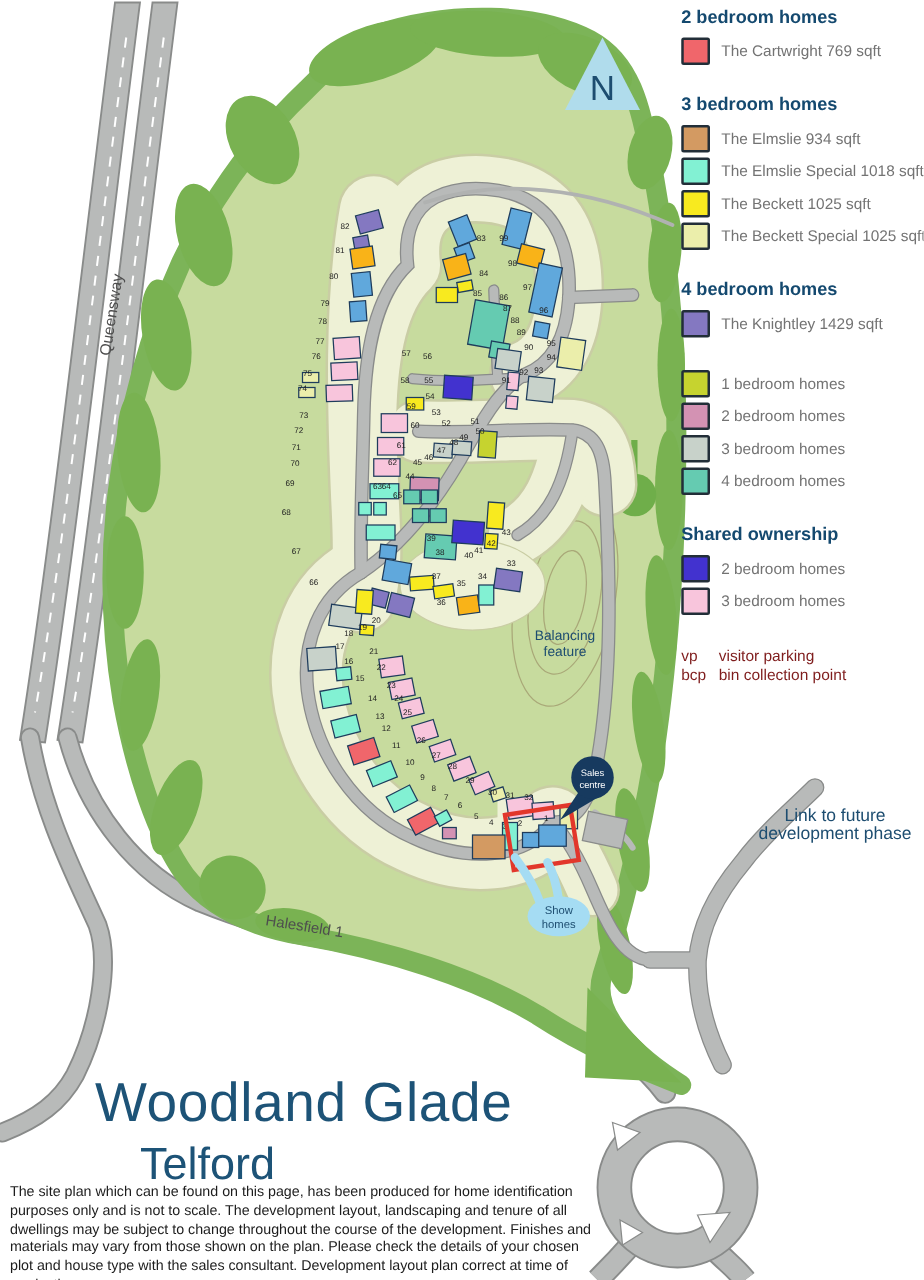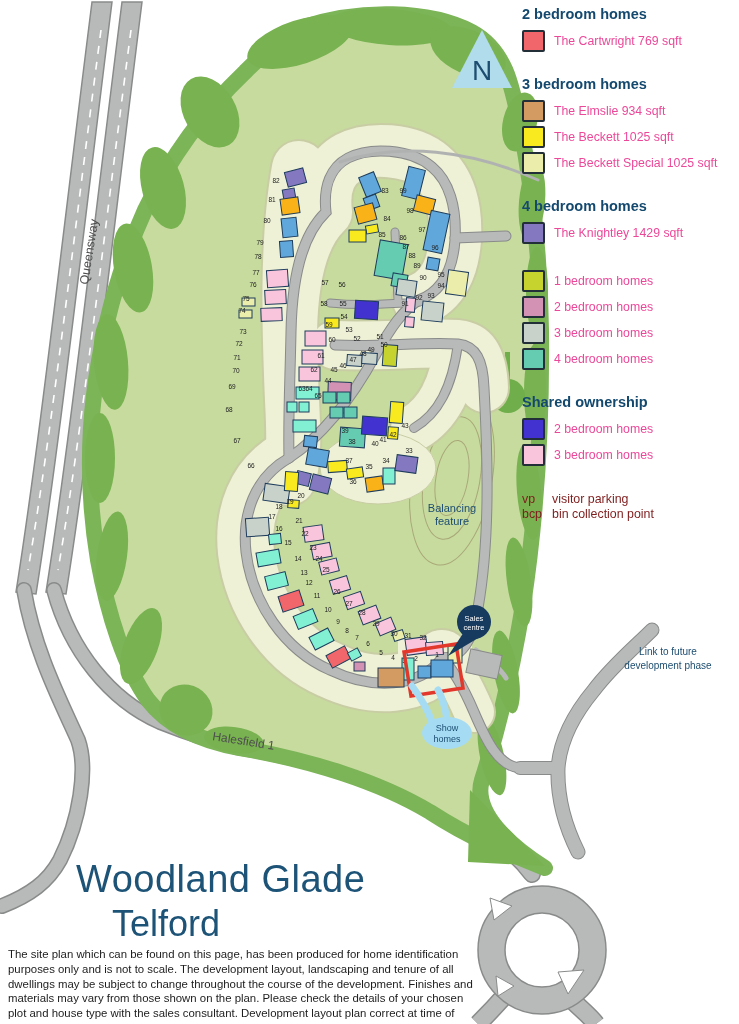--- a/index.html
+++ b/index.html
@@ -1,38 +1,38 @@
 <!DOCTYPE html>
 <html><head>
 <meta charset="utf-8">
 <style>
   html,body{margin:0;padding:0;background:#ffffff;}
   #page{position:relative;width:739px;height:1024px;background:#ffffff;overflow:hidden;
         font-family:"Liberation Sans",sans-serif;}
   #map-svg{position:absolute;left:0;top:0;}
 
   
-  #legend{position:absolute;left:522px;top:0;width:194px;}
+  #legend{position:absolute;left:545px;top:0;width:194px;}
   .lg-section{margin:0 0 22px 0;}
   .lg-section:first-child{margin-top:6px;}
   .lg-head{font-weight:bold;font-size:14.5px;color:#14496f;margin:0 0 6px 0;}
   .lg-row{display:flex;align-items:center;height:26px;}
   .sw{width:19px;height:18px;border:2px solid #222e38;border-radius:2px;margin-right:9px;flex:none;}
-  .lg-label{font-size:12.3px;color:#ec4899;white-space:nowrap;}
+  .lg-label{font-size:12.3px;color:#737373;white-space:nowrap;}
   #legend-notes{margin-top:24px;}
   .note-row{display:flex;font-size:12.4px;color:#7f1d1d;line-height:15px;}
   .note-abbr{width:30px;flex:none;}
 
   
   #future-label{position:absolute;left:597px;top:645px;width:142px;text-align:center;
-    font-size:10px;color:#1d4d70;line-height:14px;}
+    font-size:14px;color:#1d4d70;line-height:14px;}
 
   
   #title-block{position:absolute;left:76px;top:858px;color:#1d5377;}
-  #title-block .t1{font-size:38px;font-weight:400;margin:0;letter-spacing:.5px;}
+  #title-block .t1{font-size:44px;font-weight:400;margin:0;letter-spacing:.5px;}
   #title-block .t2{font-size:36px;font-weight:400;margin:2px 0 0 36px;}
 
   
   #disclaimer{position:absolute;left:8px;top:947px;width:466px;
     font-size:11.4px;line-height:14.8px;color:#1c1c1c;}
 
   text{font-family:"Liberation Sans",sans-serif;}
   .plot-num{font-size:6.5px;fill:#222;}
   .road-label{fill:#4e4e4e;}
 </style>
@@ -384,20 +384,24 @@
           <span class="lg-label">The Cartwright 769 sqft</span>
         </div>
       </div>
       <div class="lg-section">
         <div class="lg-head">3 bedroom homes</div>
         <div class="lg-row">
           <span class="sw" style="background: rgb(211, 154, 98);"></span>
           <span class="lg-label">The Elmslie 934 sqft</span>
         </div>
         <div class="lg-row">
+          <span class="sw" style="background: rgb(130, 241, 211);"></span>
+          <span class="lg-label">The Elmslie Special 1018 sqft</span>
+        </div>
+        <div class="lg-row">
           <span class="sw" style="background: rgb(248, 234, 31);"></span>
           <span class="lg-label">The Beckett 1025 sqft</span>
         </div>
         <div class="lg-row">
           <span class="sw" style="background: rgb(235, 238, 171);"></span>
           <span class="lg-label">The Beckett Special 1025 sqft</span>
         </div>
       </div>
       <div class="lg-section">
         <div class="lg-head">4 bedroom homes</div>

